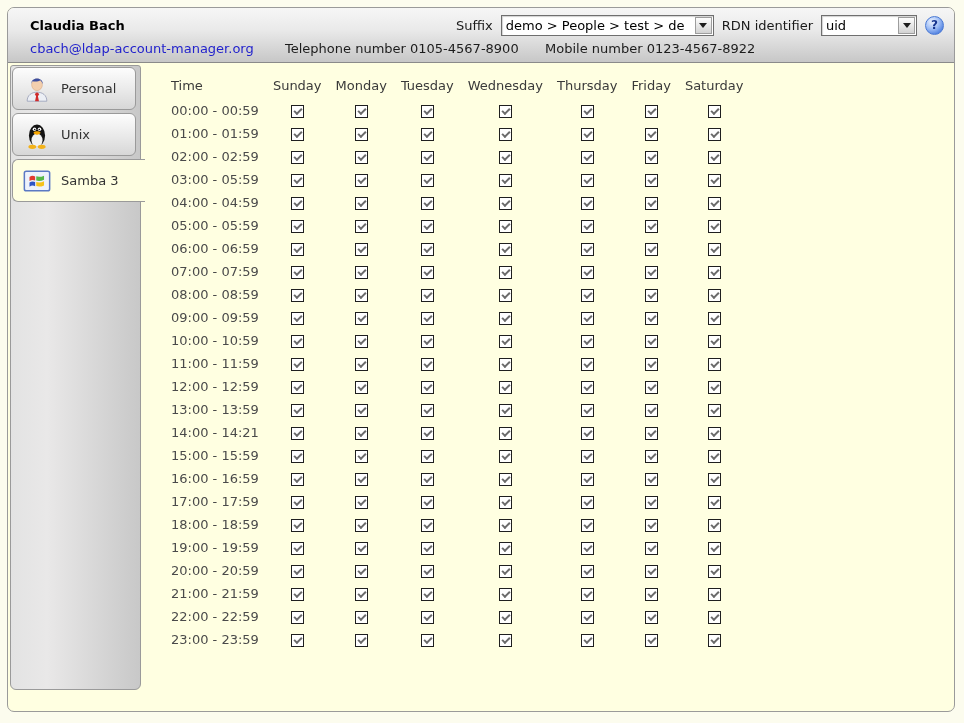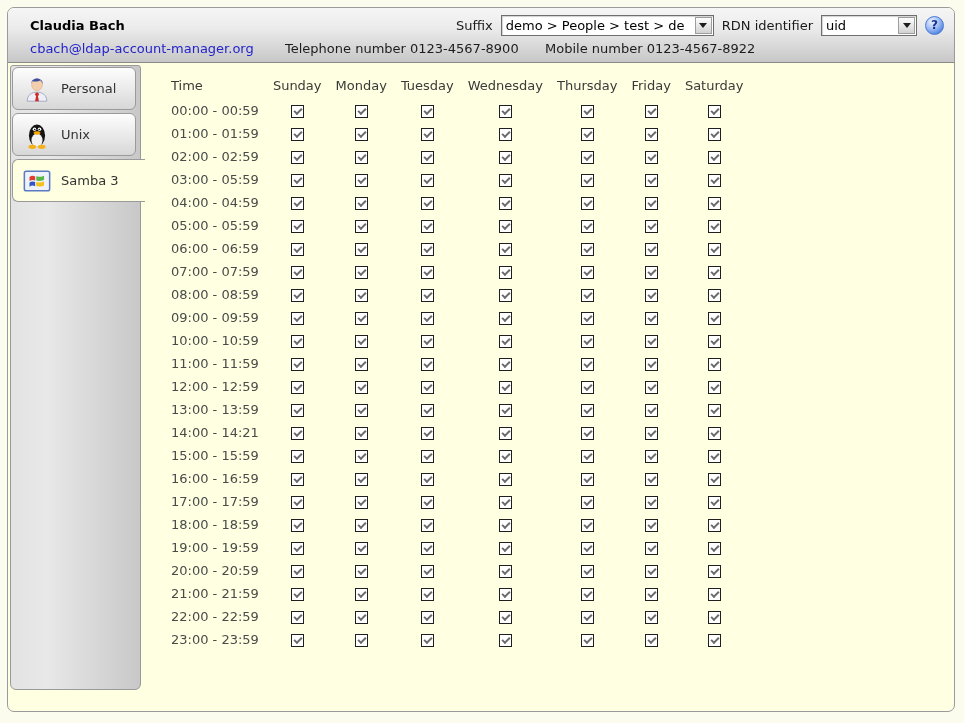--- a/index.html
+++ b/index.html
@@ -136,21 +136,21 @@
       <div class="select rdn">
         <span class="sel-text">uid</span>
         <span class="sel-btn">
             <i class="tri"></i>
           </span>
       </div>
       <span class="help">?</span>
     </div>
 
     <a class="email">cbach@ldap-account-manager.org</a>
-    <span class="phone tel">Telephone number 0123-4567-8900</span>
+    <span class="phone tel">Telephone number 0105-4567-8900</span>
     <span class="phone mob">Mobile number 0123-4567-8922</span>
   </div>
 
   <div class="sidebar">
 
     <div class="tab">
       <svg viewBox="0 0 32 32" aria-hidden="true">
         <path d="M5.5 29c0-6.5 4.7-9.6 10.5-9.6S26.5 22.5 26.5 29z" fill="#eceff5" stroke="#9aa0b8" stroke-width="0.9"></path>
         <path d="M16 19.4l-2.4 2 1.4 2.2-1.1 5.4h4.2l-1.1-5.4 1.4-2.2z" fill="#cf2b2b"></path>
         <ellipse cx="16" cy="11.5" rx="5.7" ry="6.2" fill="#f3cfae" stroke="#d8a87e" stroke-width="0.6"></ellipse>

